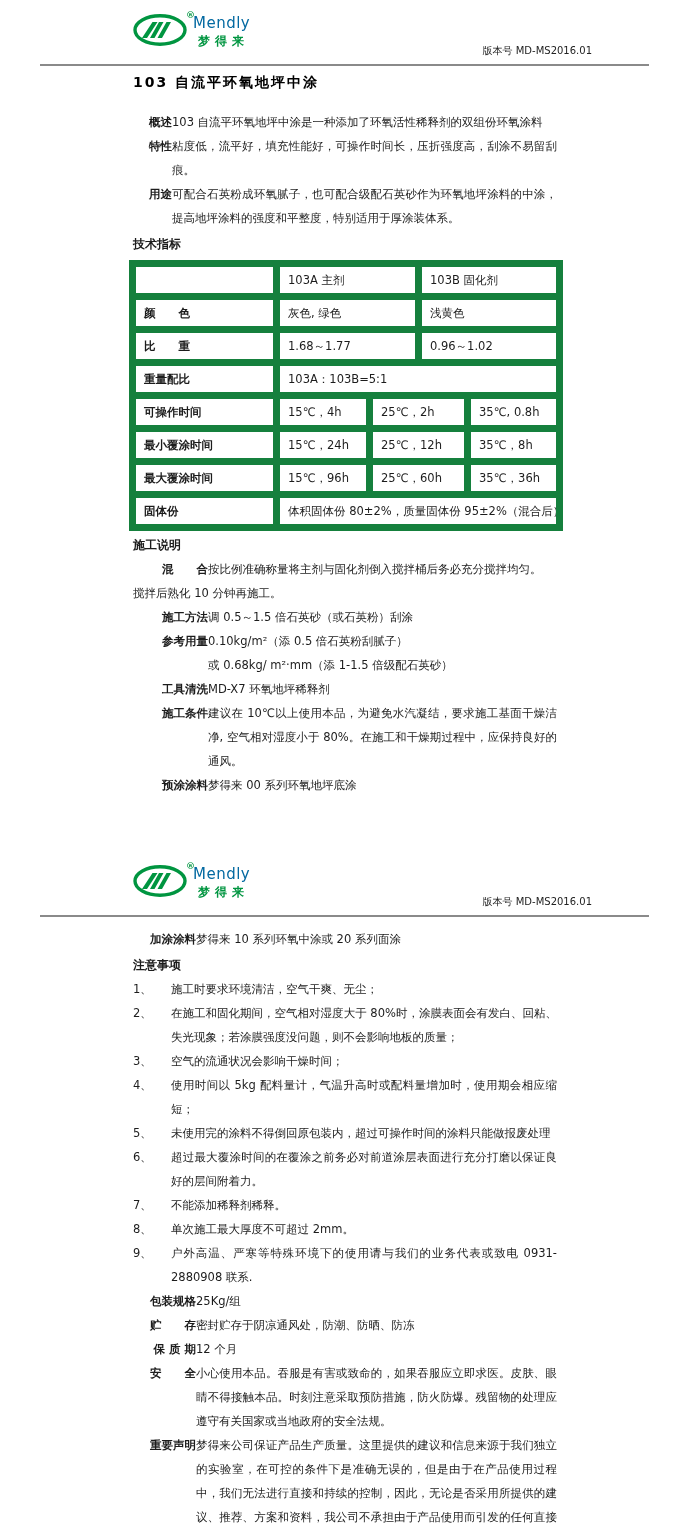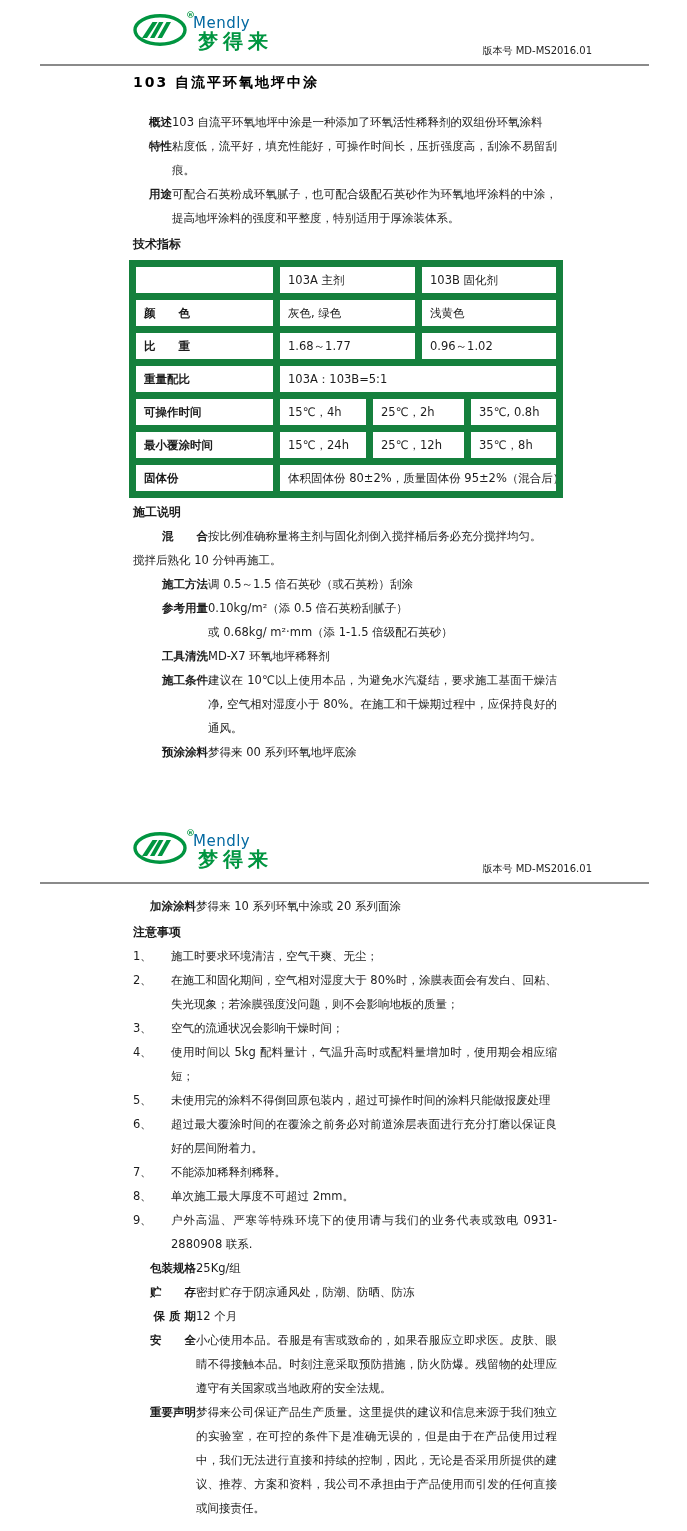--- a/index.html
+++ b/index.html
@@ -9,21 +9,21 @@
     color:#1a1a1a;
     -webkit-font-smoothing:antialiased;
   }
   .page{position:relative;}
   .page-header{position:relative;height:66px;}
   .logo{position:absolute;left:133px;top:12px;display:flex;align-items:flex-start;}
   .logo svg{display:block;}
   .reg{position:absolute;left:53px;top:-2px;font-size:9px;font-weight:bold;color:#009540;}
   .logo-text{margin-left:4px;padding-top:2px;}
   .logo-en{font-size:15px;line-height:19px;font-weight:400;color:#0369a1;letter-spacing:0.5px;}
-  .logo-cn{font-size:20px;line-height:16px;font-weight:bold;color:#009540;letter-spacing:5px;margin-left:5px;}
+  .logo-cn{font-size:12px;line-height:16px;font-weight:bold;color:#009540;letter-spacing:5px;margin-left:5px;}
   .version{position:absolute;right:95px;bottom:8px;font-size:10px;color:#222;}
   .rule{position:absolute;left:40px;right:38px;bottom:0;border-top:2px solid #8a8a8a;}
   .title{margin:8px 0 18px 133px;font-size:14px;font-weight:bold;letter-spacing:2px;color:#000;}
   .content{margin-left:133px;width:424px;font-size:11.5px;line-height:24px;color:#1c1c1c;}
   .kv{display:flex;}
   .kv .k{font-weight:bold;flex:0 0 39px;white-space:pre;text-align:right;}
   .kv.kw75 .k{flex-basis:75px;}
   .kv.kw63 .k{flex-basis:63px;}
   .kv .v{flex:1;text-align:justify;}
   .sec-heading{font-weight:bold;margin:2px 0 0 0;font-size:12px;}
@@ -113,20 +113,26 @@
           <td colspan="2">25℃，2h</td>
           <td>35℃, 0.8h</td>
         </tr>
         <tr>
           <td class="lab">最小覆涂时间</td>
           <td>15℃，24h</td>
           <td colspan="2">25℃，12h</td>
           <td>35℃，8h</td>
         </tr>
         <tr>
+          <td class="lab">最大覆涂时间</td>
+          <td>15℃，96h</td>
+          <td colspan="2">25℃，60h</td>
+          <td>35℃，36h</td>
+        </tr>
+        <tr>
           <td class="lab">固体份</td>
           <td colspan="4">体积固体份 80±2%，质量固体份 95±2%（混合后）</td>
         </tr>
       </tbody>
         </table>
 
       <div class="sec-heading">施工说明</div>
 
       <div class="kv kw75">
         <span class="k">混　　合</span>

